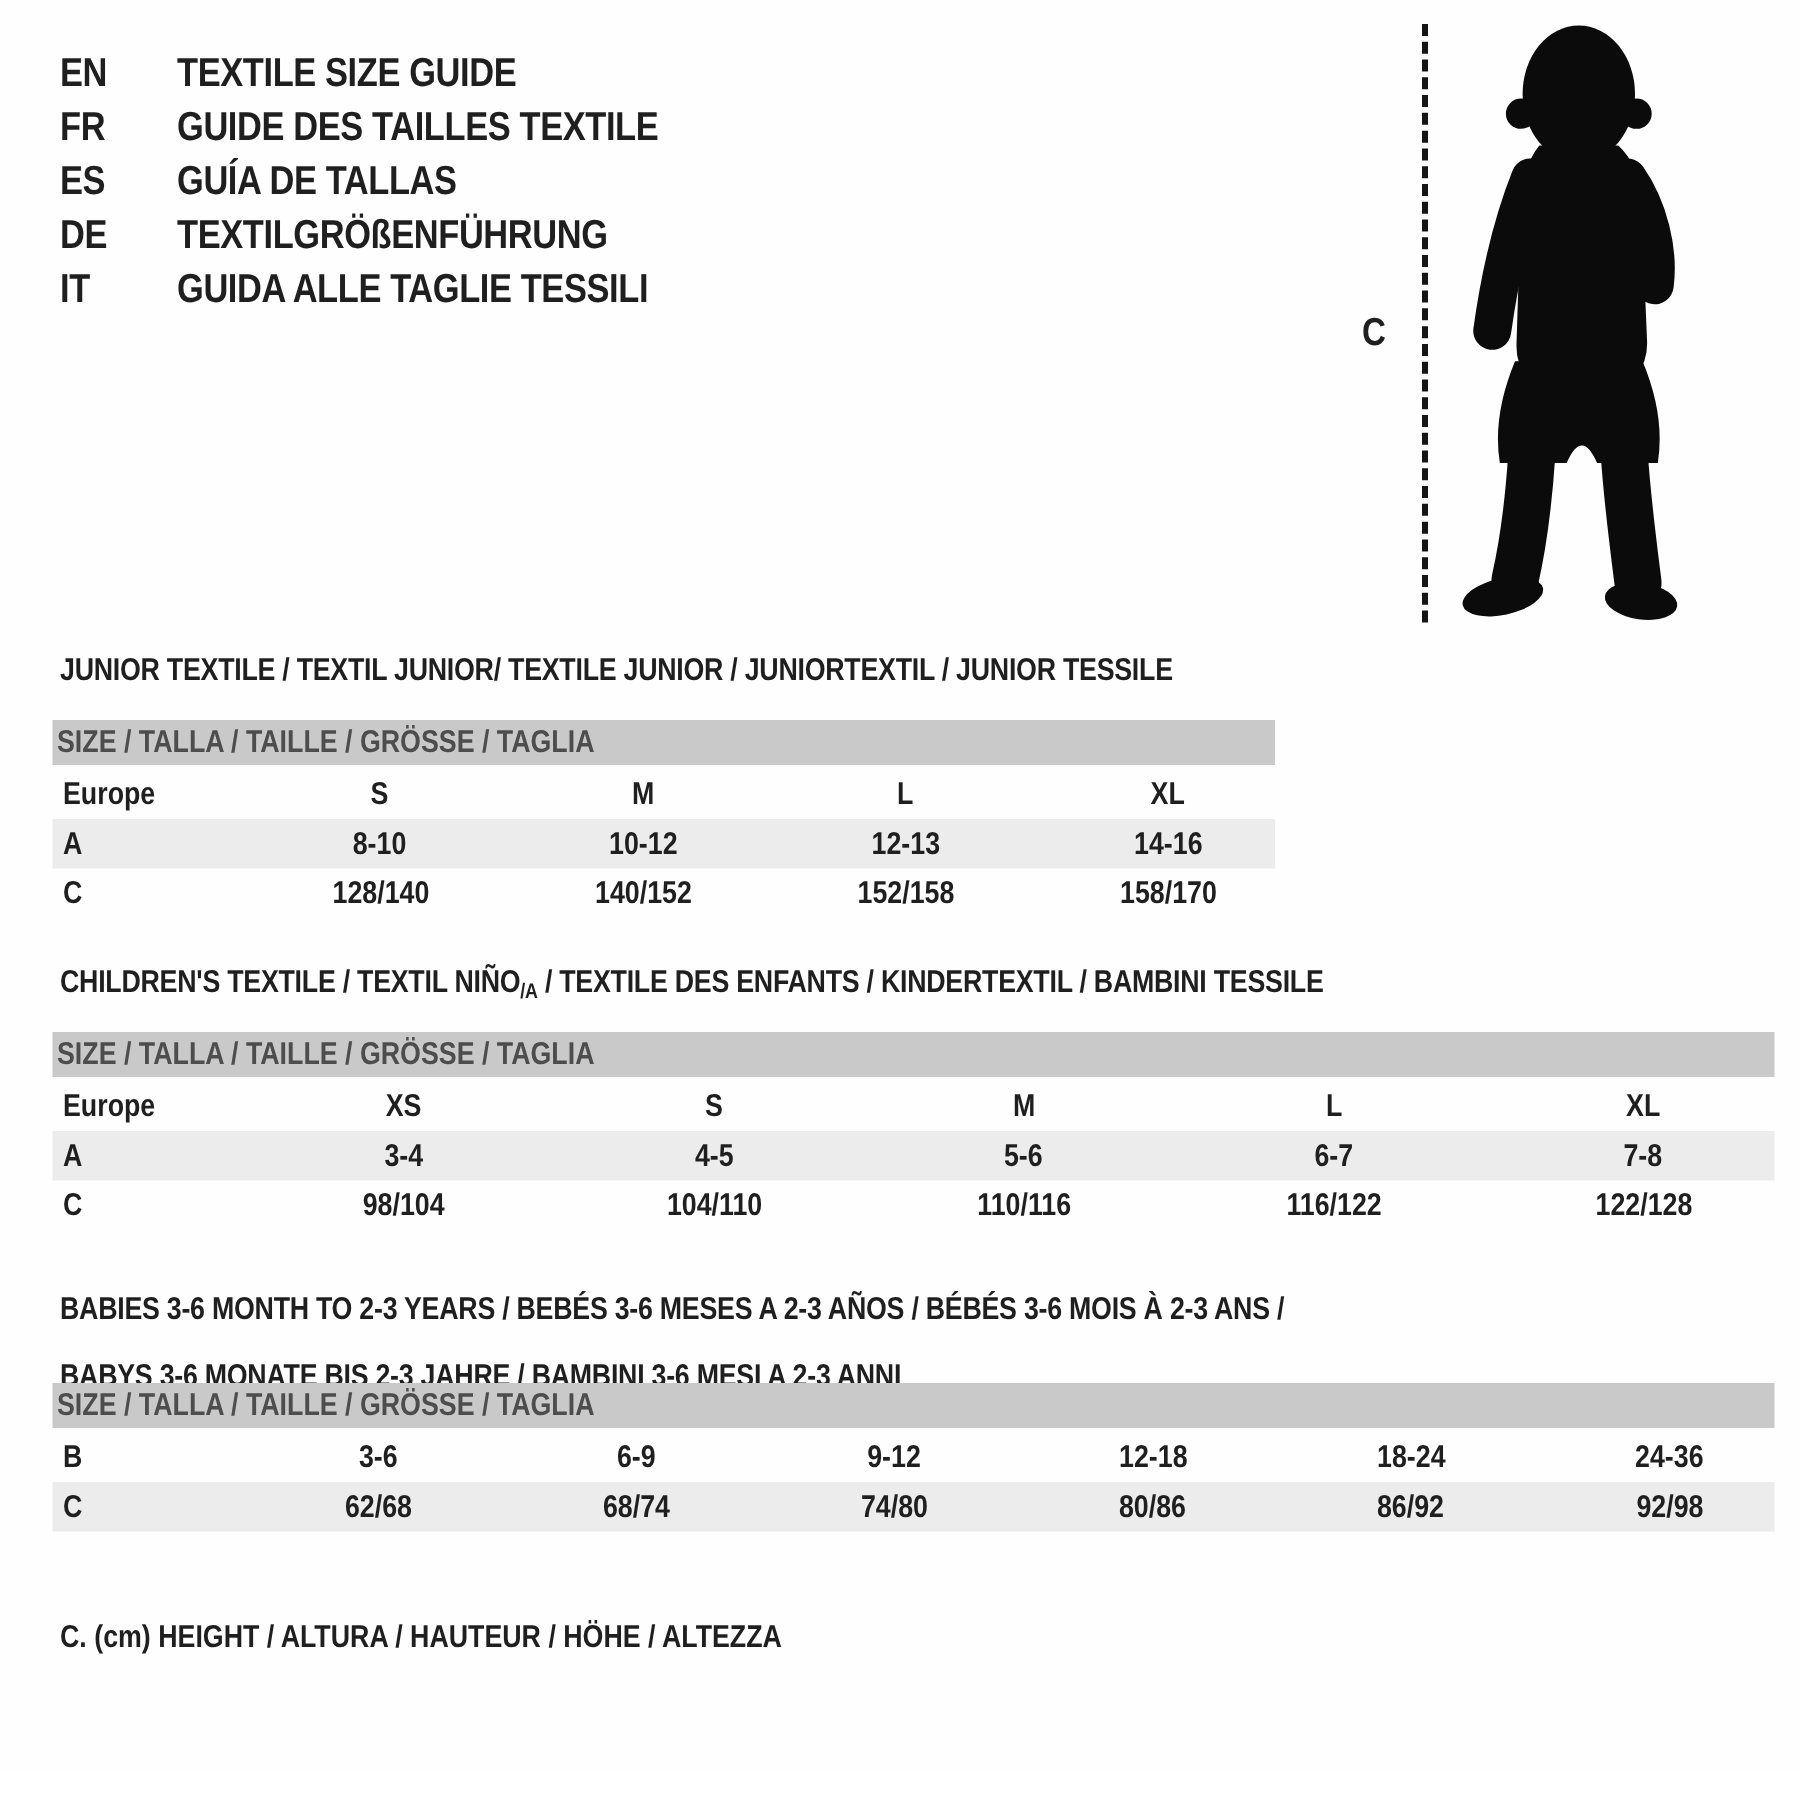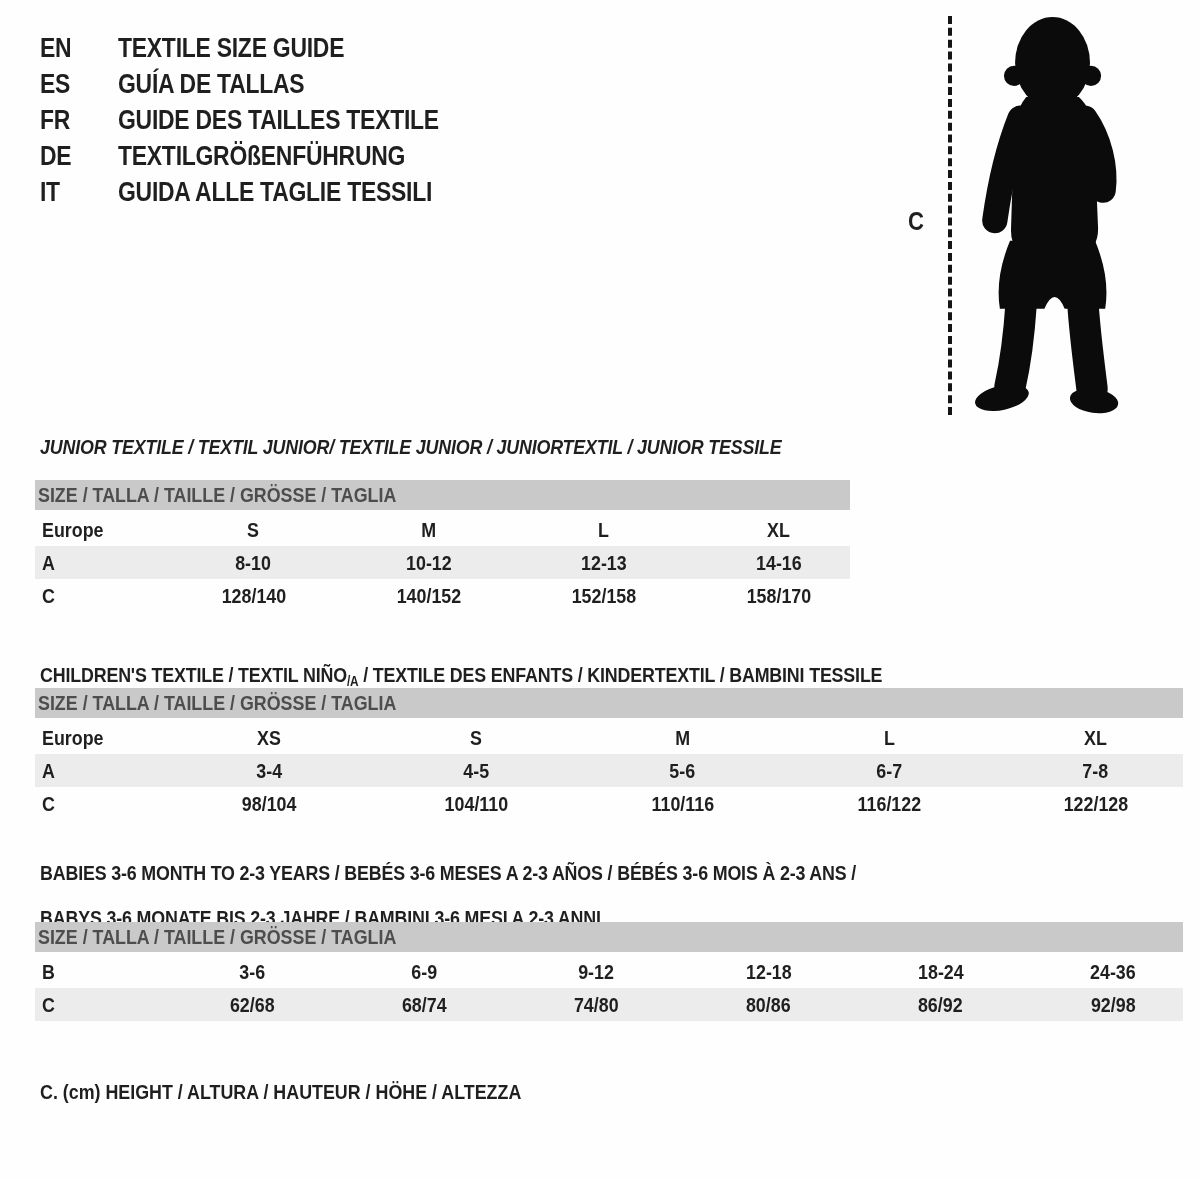--- a/index.html
+++ b/index.html
@@ -42,26 +42,26 @@
 <body>
 
 <div class="canvas">
 
   <section class="languages">
     <div class="lang-row">
       <span class="lang-code"><span class="c-l">EN</span></span>
       <span class="c-l">TEXTILE SIZE GUIDE</span>
     </div>
     <div class="lang-row">
+      <span class="lang-code"><span class="c-l">FR</span></span>
+      <span class="c-l">GUIDE DES TAILLES TEXTILE</span>
+    </div>
+    <div class="lang-row">
       <span class="lang-code"><span class="c-l">ES</span></span>
       <span class="c-l">GUÍA DE TALLAS</span>
-    </div>
-    <div class="lang-row">
-      <span class="lang-code"><span class="c-l">FR</span></span>
-      <span class="c-l">GUIDE DES TAILLES TEXTILE</span>
     </div>
     <div class="lang-row">
       <span class="lang-code"><span class="c-l">DE</span></span>
       <span class="c-l">TEXTILGRÖßENFÜHRUNG</span>
     </div>
     <div class="lang-row">
       <span class="lang-code"><span class="c-l">IT</span></span>
       <span class="c-l">GUIDA ALLE TAGLIE TESSILI</span>
     </div>
   </section>
@@ -77,21 +77,21 @@
       <path d="M56,105 C44,135 36,170 31,206" fill="none" stroke="#0b0b0b" stroke-width="25" stroke-linecap="round"></path>
       <path d="M120,105 C134,125 141,153 138,176" fill="none" stroke="#0b0b0b" stroke-width="25" stroke-linecap="round"></path>
       <path d="M46,226 L130,226 Q145,262 140,293 L100,293 Q90,270 80,293 L36,293 Q31,262 46,226 Z"></path>
       <path d="M57,288 C55,318 51,348 46,370" fill="none" stroke="#0b0b0b" stroke-width="31" stroke-linecap="round"></path>
       <path d="M118,288 C120,318 124,348 127,372" fill="none" stroke="#0b0b0b" stroke-width="31" stroke-linecap="round"></path>
       <ellipse cx="38" cy="381" rx="27" ry="12" transform="rotate(-12 38 381)"></ellipse>
       <ellipse cx="129" cy="384" rx="24" ry="12" transform="rotate(8 129 384)"></ellipse>
     </g>
   </svg>
 
-  <div class="sec-title" style="left:40px;top:435px;font-style:italic;">
+  <div class="sec-title" style="left:40px;top:435px;">
     <span class="c-l">JUNIOR TEXTILE / TEXTIL JUNIOR/ TEXTILE JUNIOR / JUNIORTEXTIL / JUNIOR TESSILE</span>
   </div>
   <div class="tbl" style="left:35px;top:480px;width:815px;">
     <div class="size-band">
       <span class="c-l">SIZE / TALLA / TAILLE / GRÖSSE / TAGLIA</span>
     </div>
     <div class="trow">
       <span class="tlabel"><span class="c-l">Europe</span></span>
       <span class="tcell"><span class="c-c">S</span></span>
       <span class="tcell"><span class="c-c">M</span></span>
@@ -107,21 +107,21 @@
     </div>
     <div class="trow">
       <span class="tlabel"><span class="c-l">C</span></span>
       <span class="tcell"><span class="c-c">128/140</span></span>
       <span class="tcell"><span class="c-c">140/152</span></span>
       <span class="tcell"><span class="c-c">152/158</span></span>
       <span class="tcell"><span class="c-c">158/170</span></span>
     </div>
   </div>
 
-  <div class="sec-title" style="left:40px;top:643px;margin-top:20px;">
+  <div class="sec-title" style="left:40px;top:643px;">
     <span class="c-l"><span>CHILDREN'S TEXTILE / TEXTIL NIÑO</span><span class="sub">/A</span><span> / TEXTILE DES ENFANTS / KINDERTEXTIL / BAMBINI TESSILE</span></span>
   </div>
   <div class="tbl" style="left:35px;top:688px;width:1148px;">
     <div class="size-band">
       <span class="c-l">SIZE / TALLA / TAILLE / GRÖSSE / TAGLIA</span>
     </div>
     <div class="trow">
       <span class="tlabel"><span class="c-l">Europe</span></span>
       <span class="tcell"><span class="c-c">XS</span></span>
       <span class="tcell"><span class="c-c">S</span></span>

